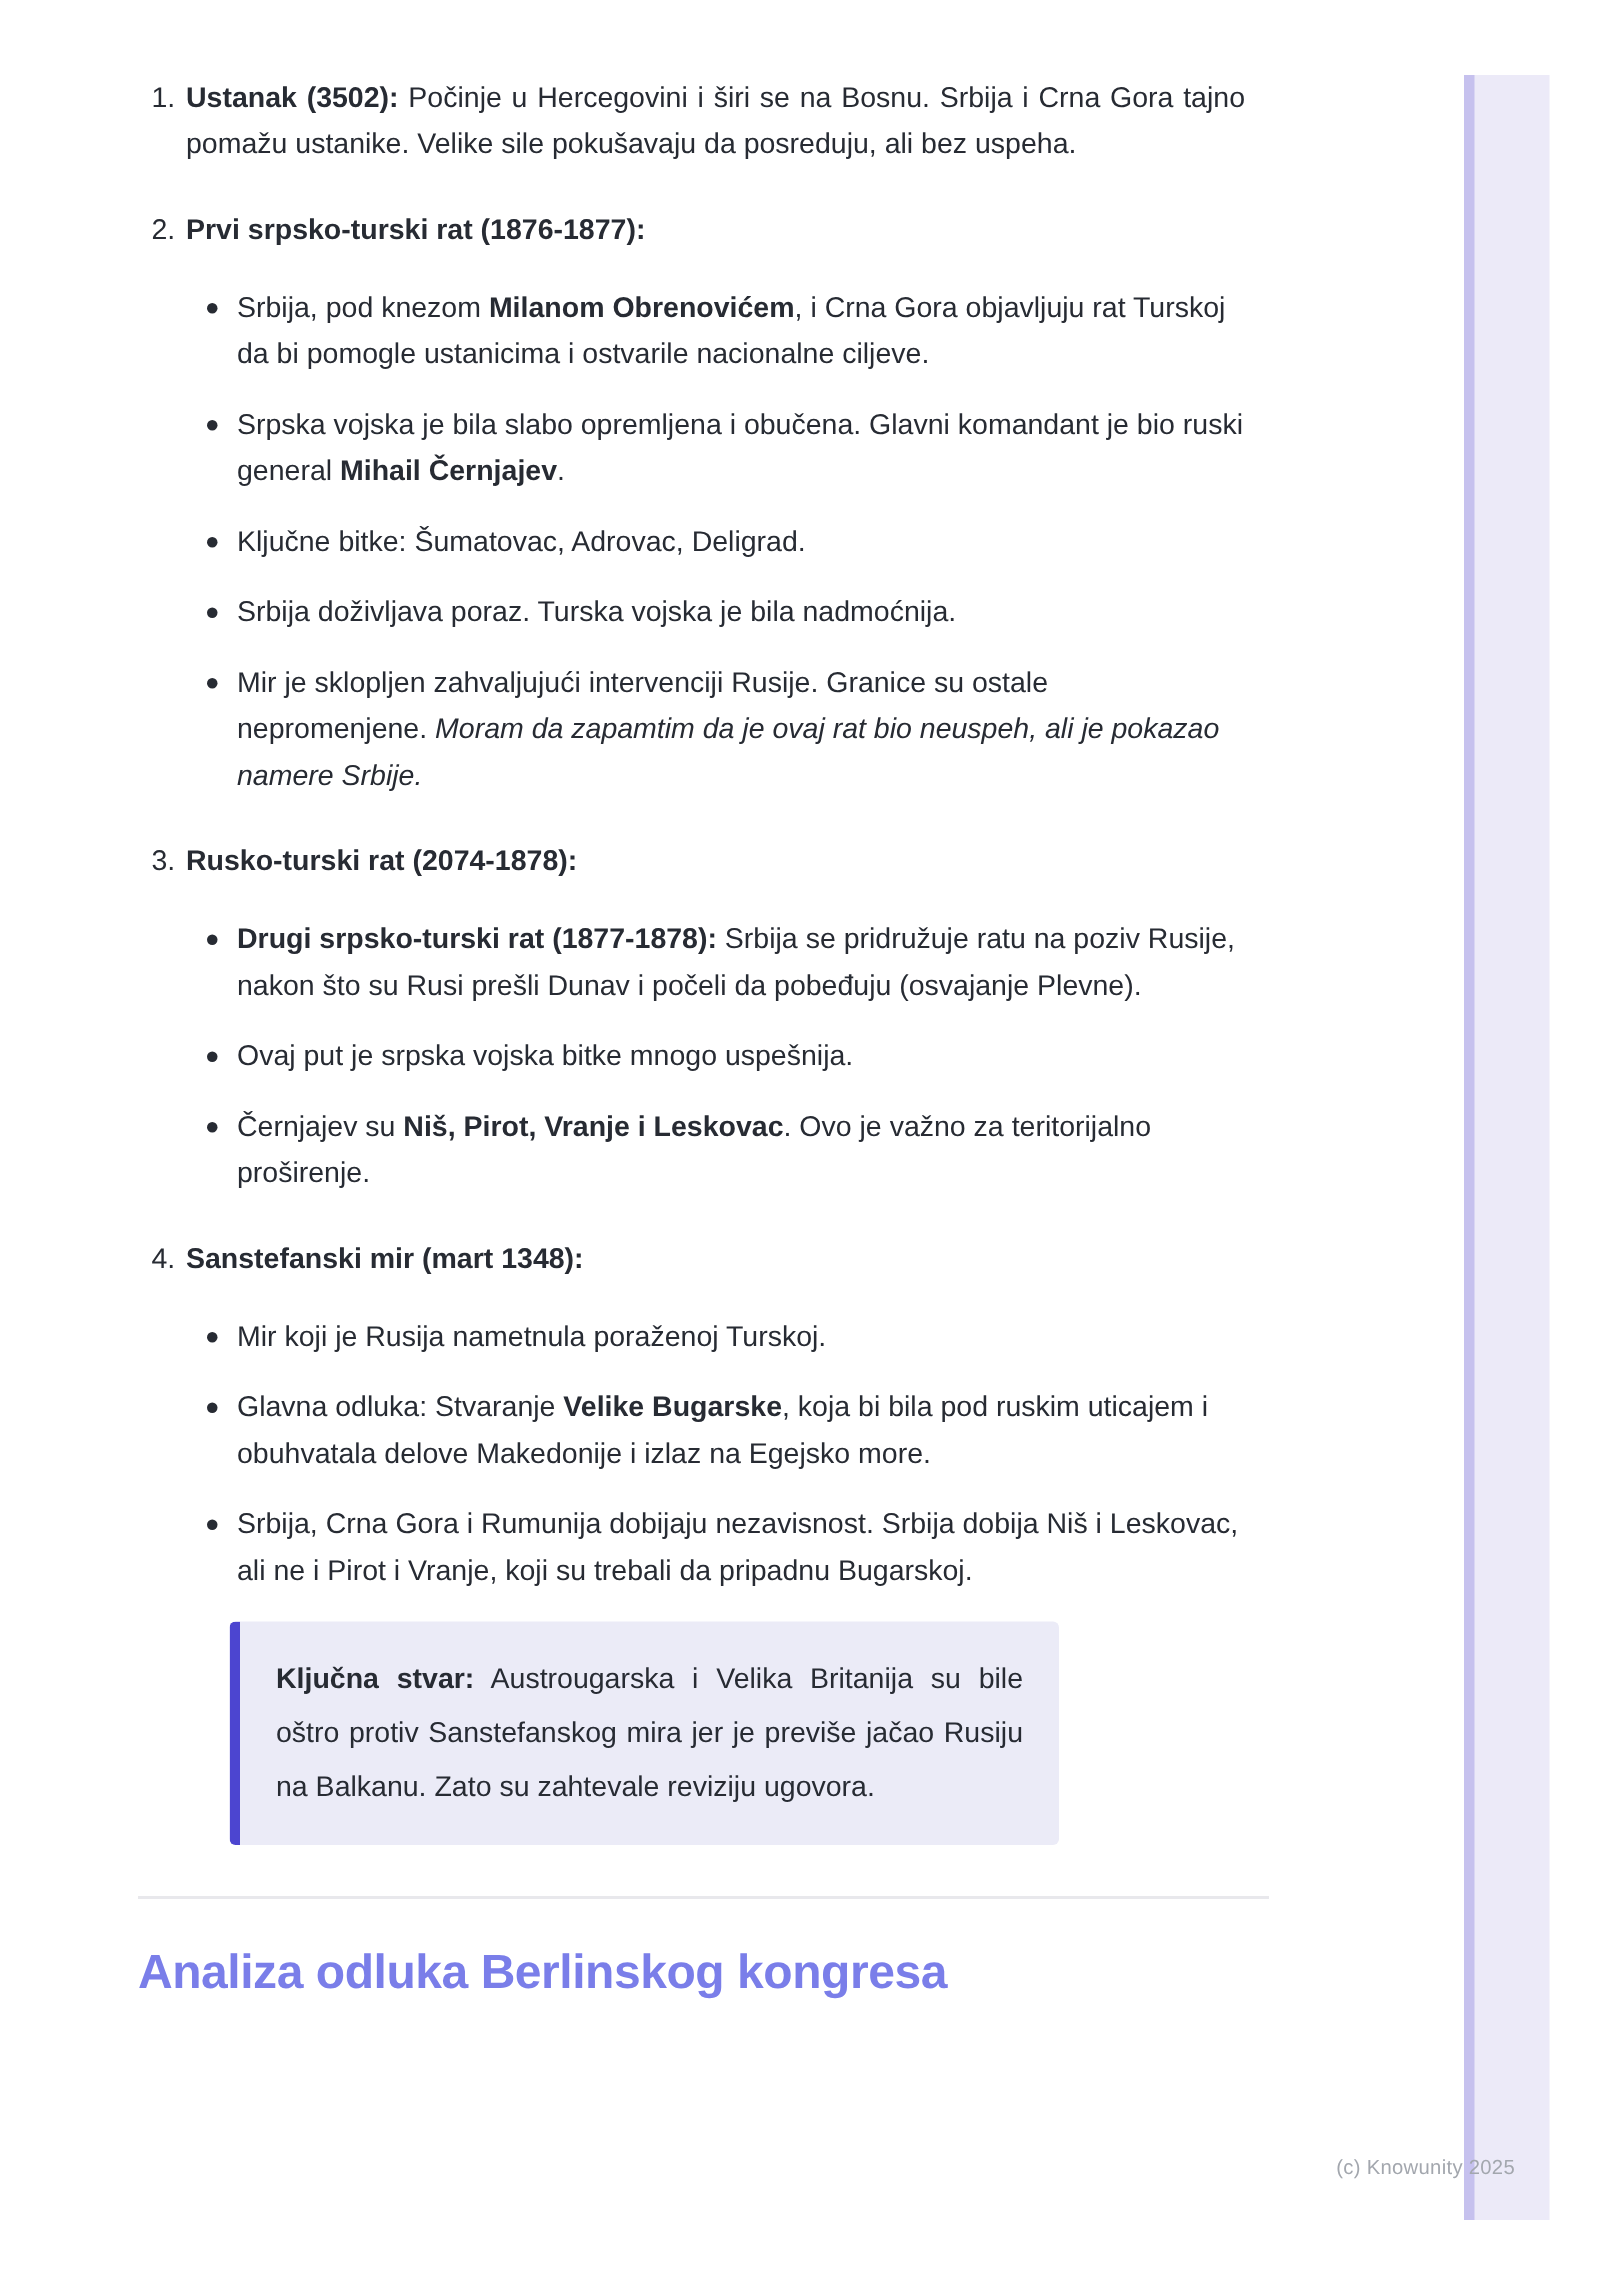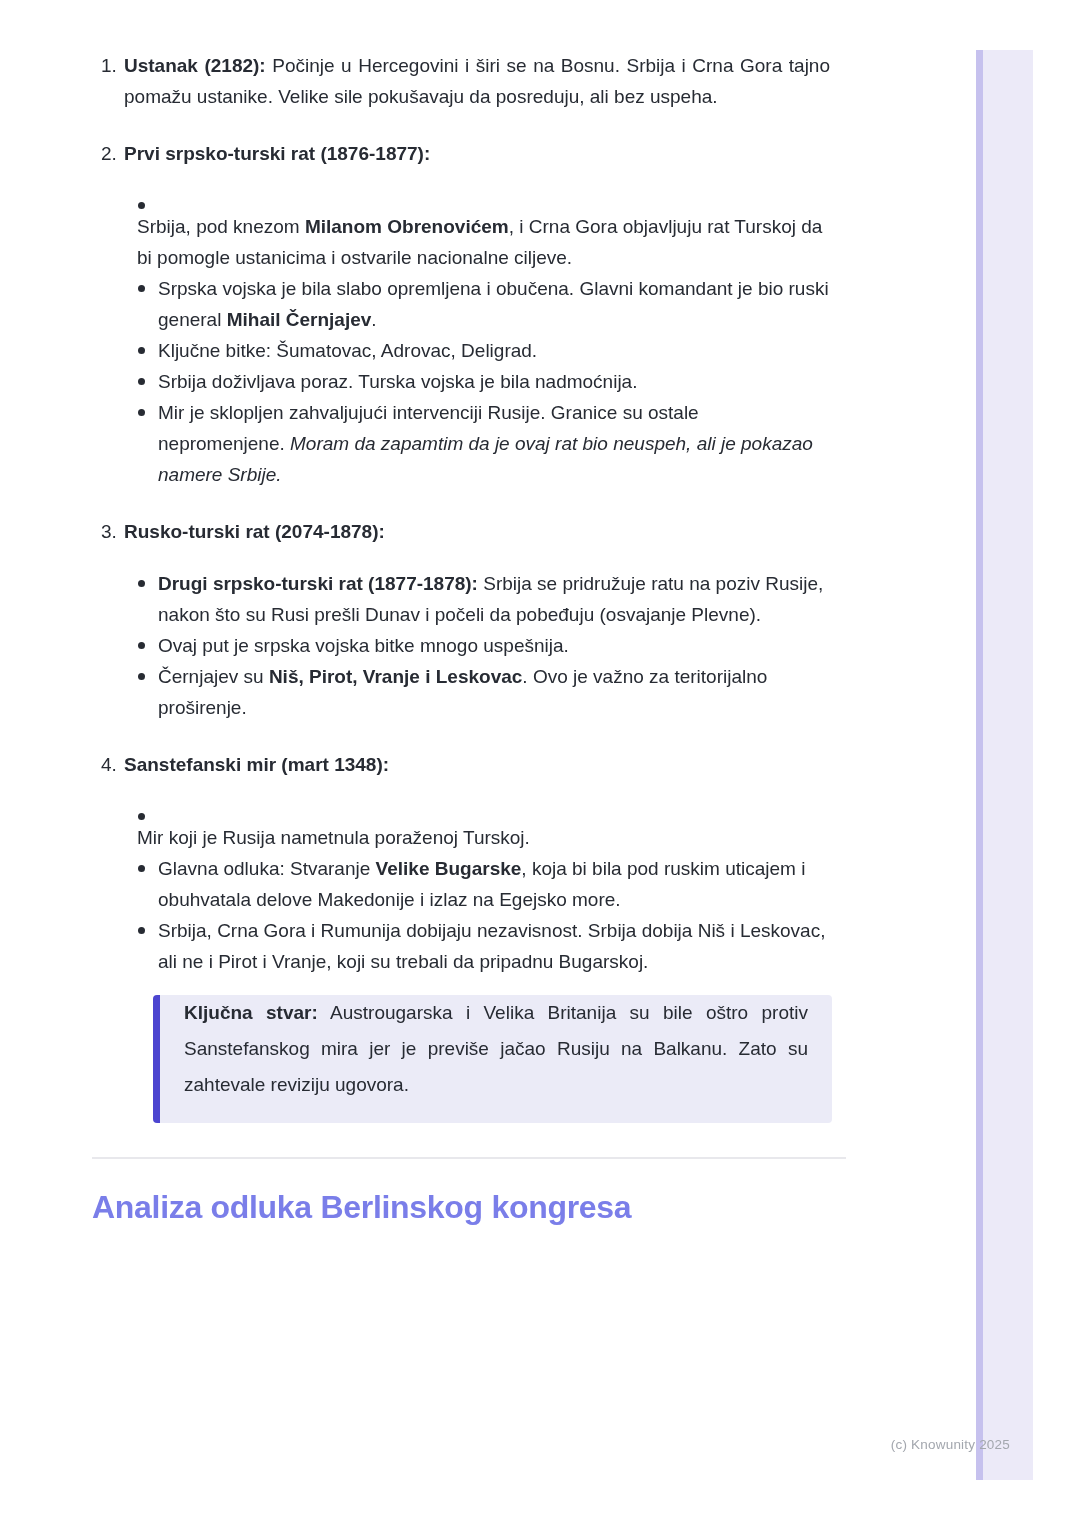--- a/index.html
+++ b/index.html
@@ -16,34 +16,34 @@
     font-size: 19px; line-height: 31px;
   }
   .o-item { display: flex; padding-left: 9px; padding-right: 16px; margin-top: 26px; }
   .o-item.first { margin-top: 0; }
   .o-num { flex: 0 0 23px; }
   .o-body { flex: 1; min-width: 0; }
   .jtext { text-align: justify; }
   .bd { font-weight: 700; }
   .it { font-style: italic; }
   .bullets { margin-top: 21px; padding-left: 45px; padding-right: 16px; }
-  .bullet { display: flex; margin-top: 0; }
-  .bullet.first { margin-top: 12px; flex-direction: column; }
+  .bullet { display: flex; margin-top: 16px; }
+  .bullet.first { margin-top: 12px; }
   .dot { flex: 0 0 21px; position: relative; }
   .dot::before {
     content: ""; position: absolute; left: 1px; top: 12px;
     width: 7px; height: 7px; border-radius: 50%; background: currentColor;
   }
   .b-body { flex: 1; min-width: 0; }
   .callout {
-    margin: 18px 12px 0 61px; width: 679px; box-sizing: border-box;
+    margin: 18px 12px 0 61px; width: 553px; box-sizing: border-box;
     background: var(--callout-bg, #ebebf7);
     border-left: 7px solid var(--callout-border, #4c45d0);
     border-radius: 4px;
-    padding: 0 24px 20px 24px;
+    padding: 21px 24px 20px 24px;
     line-height: 36px;
     text-align: justify;
   }
   .divider { margin-top: 34px; height: 2px; background: var(--divider, #e8e8ec); }
   .footer-heading {
     margin: 32px 0 0 0;
     font-size: 32px; line-height: 32px; font-weight: 700;
     letter-spacing: -0.3px;
     color: var(--heading-accent, #7a7ee9);
   }
@@ -60,21 +60,21 @@
     z-index: 2;
   }
 </style>
 </head>
 <body>
 
 <div class="content">
 
   <div class="o-item first">
     <span class="o-num">1.</span>
-    <div class="o-body jtext"><span class="bd">Ustanak (2182):</span><span> Počinje u Hercegovini i širi se na Bosnu. Srbija i Crna Gora tajno pomažu ustanike. Velike sile pokušavaju da posreduju, ali bez uspeha.</span></div>
+    <div class="o-body jtext"><span class="bd">Ustanak (3502):</span><span> Počinje u Hercegovini i širi se na Bosnu. Srbija i Crna Gora tajno pomažu ustanike. Velike sile pokušavaju da posreduju, ali bez uspeha.</span></div>
   </div>
 
   <div class="o-item">
     <span class="o-num">2.</span>
     <div class="o-body"><span class="bd">Prvi srpsko-turski rat (1876-1877):</span></div>
   </div>
   <div class="bullets">
     <div class="bullet first">
       <span class="dot"></span>
       <div class="b-body"><span>Srbija, pod knezom </span><span class="bd">Milanom Obrenovićem</span><span>, i Crna Gora objavljuju rat Turskoj da bi pomogle ustanicima i ostvarile nacionalne ciljeve.</span></div>

